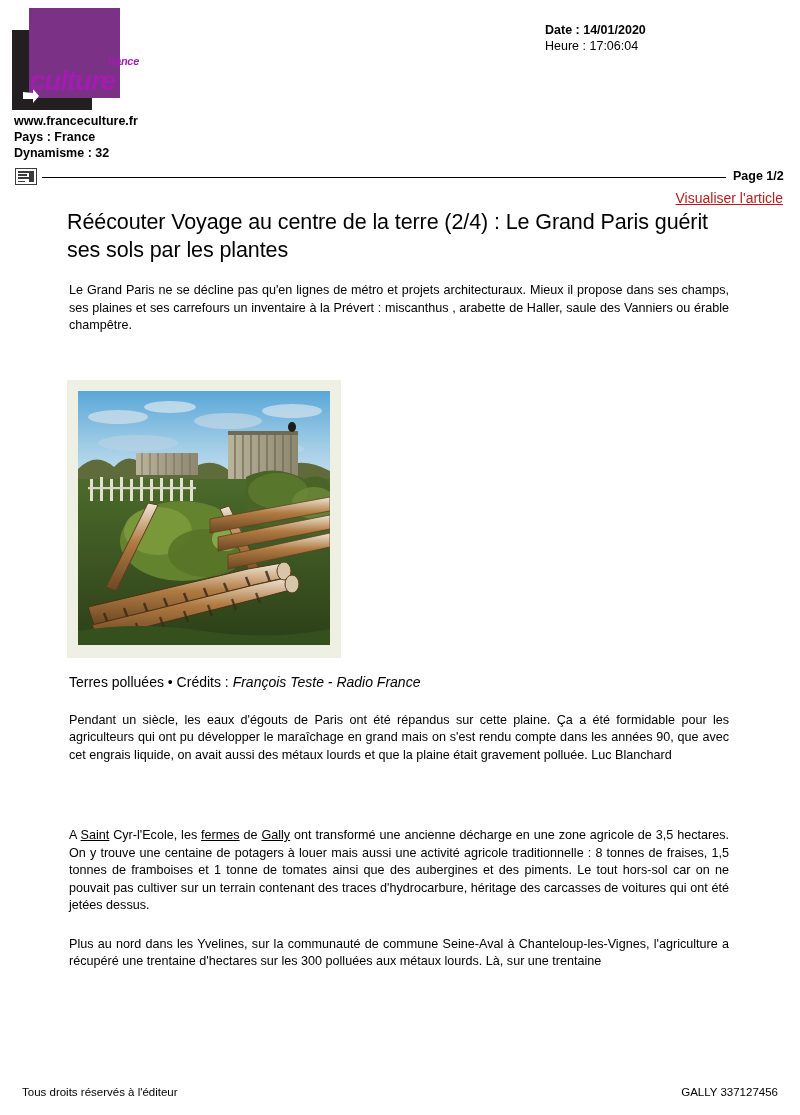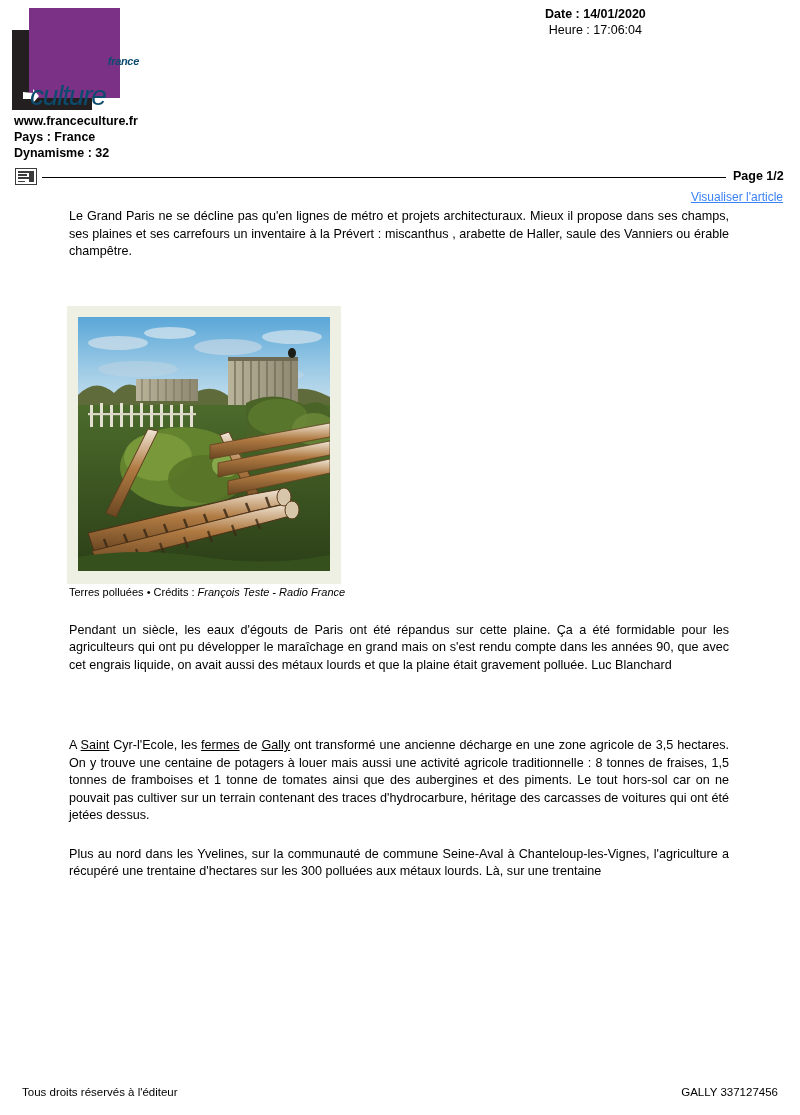--- a/index.html
+++ b/index.html
@@ -55,58 +55,57 @@
     bottom: 5px;
     width: 20px;
     height: 18px;
   }
   .logo-wordmark {
     position: absolute;
     left: 18px;
     bottom: 10px;
     width: 112px;
     height: 44px;
-    color: #0c4a6e;
+    color: #a21caf;
     line-height: 1;
   }
   .logo-france {
     position: absolute;
     right: 3px;
     top: 0px;
     font-size: 11px;
     font-weight: bold;
     font-style: italic;
     letter-spacing: -0.3px;
   }
   .logo-culture {
     position: absolute;
     left: 0px;
-    top: 26px;
+    top: 11px;
     font-size: 28px;
-    font-weight: normal;
+    font-weight: bold;
     font-style: italic;
     letter-spacing: -1.2px;
   }
 
   .source-lines {
     position: absolute;
     left: 14px;
     top: 113px;
     font-size: 12.5px;
     line-height: 16px;
     font-weight: bold;
   }
 
   .datetime {
     position: absolute;
     left: 545px;
-    top: 6px;
+    top: 22px;
     font-size: 12.5px;
     line-height: 16px;
-    text-align: center;
   }
   .datetime .lbl-bold { font-weight: bold; }
 
   
   .rule-row {
     position: absolute;
     left: 0;
     top: 168px;
     width: 800px;
     height: 20px;
@@ -155,22 +154,22 @@
     left: 733px;
     top: 1px;
     font-size: 12.5px;
     font-weight: bold;
   }
 
   .view-link {
     position: absolute;
     right: 17px;
     top: 190px;
-    font-size: 12px;
-    color: #3b82f6;
+    font-size: 14px;
+    color: #b91c1c;
     text-decoration: underline;
     cursor: pointer;
     text-align: center;
   }
 
   
   .article {
     position: absolute;
     left: 67px;
     top: 208px;
@@ -208,21 +207,22 @@
     left: 11px;
     top: 11px;
     width: 252px;
     height: 254px;
     overflow: hidden;
     background: #5f7f3a;
   }
   .photo svg { display: block; }
 
   .caption {
-    font-size: 11px;
+    margin-top: 16px;
+    font-size: 14px;
     line-height: 17px;
     padding-left: 2px;
   }
   .caption .credit {
     font-style: italic;
   }
 
   .body-p {
     margin: 0;
     padding-left: 2px;
@@ -302,20 +302,21 @@
     <span class="blk"></span>
   </div>
   <div class="hline"></div>
   <div class="page-num">Page 1/2</div>
 </div>
 
 <a class="view-link" href="#">Visualiser l'article</a>
 
 <div class="article">
 
+  <h1 class="art-title">Réécouter Voyage au centre de la terre (2/4) : Le Grand Paris guérit ses sols par les plantes</h1>
 
   <p class="art-lead">Le Grand Paris ne se décline pas qu'en lignes de métro et projets architecturaux. Mieux il propose dans ses champs, ses plaines et ses carrefours un inventaire à la Prévert : miscanthus , arabette de Haller, saule des Vanniers ou érable champêtre.</p>
 
   <div class="photo-wrap">
     <div class="photo">
       <svg width="252" height="254" viewBox="0 0 252 254" xmlns="http://www.w3.org/2000/svg">
         <defs>
           <linearGradient id="sky" x1="0" y1="0" x2="0" y2="1">
             <stop offset="0%" stop-color="#5aa7d8"></stop>
             <stop offset="55%" stop-color="#9ecbe6"></stop>

